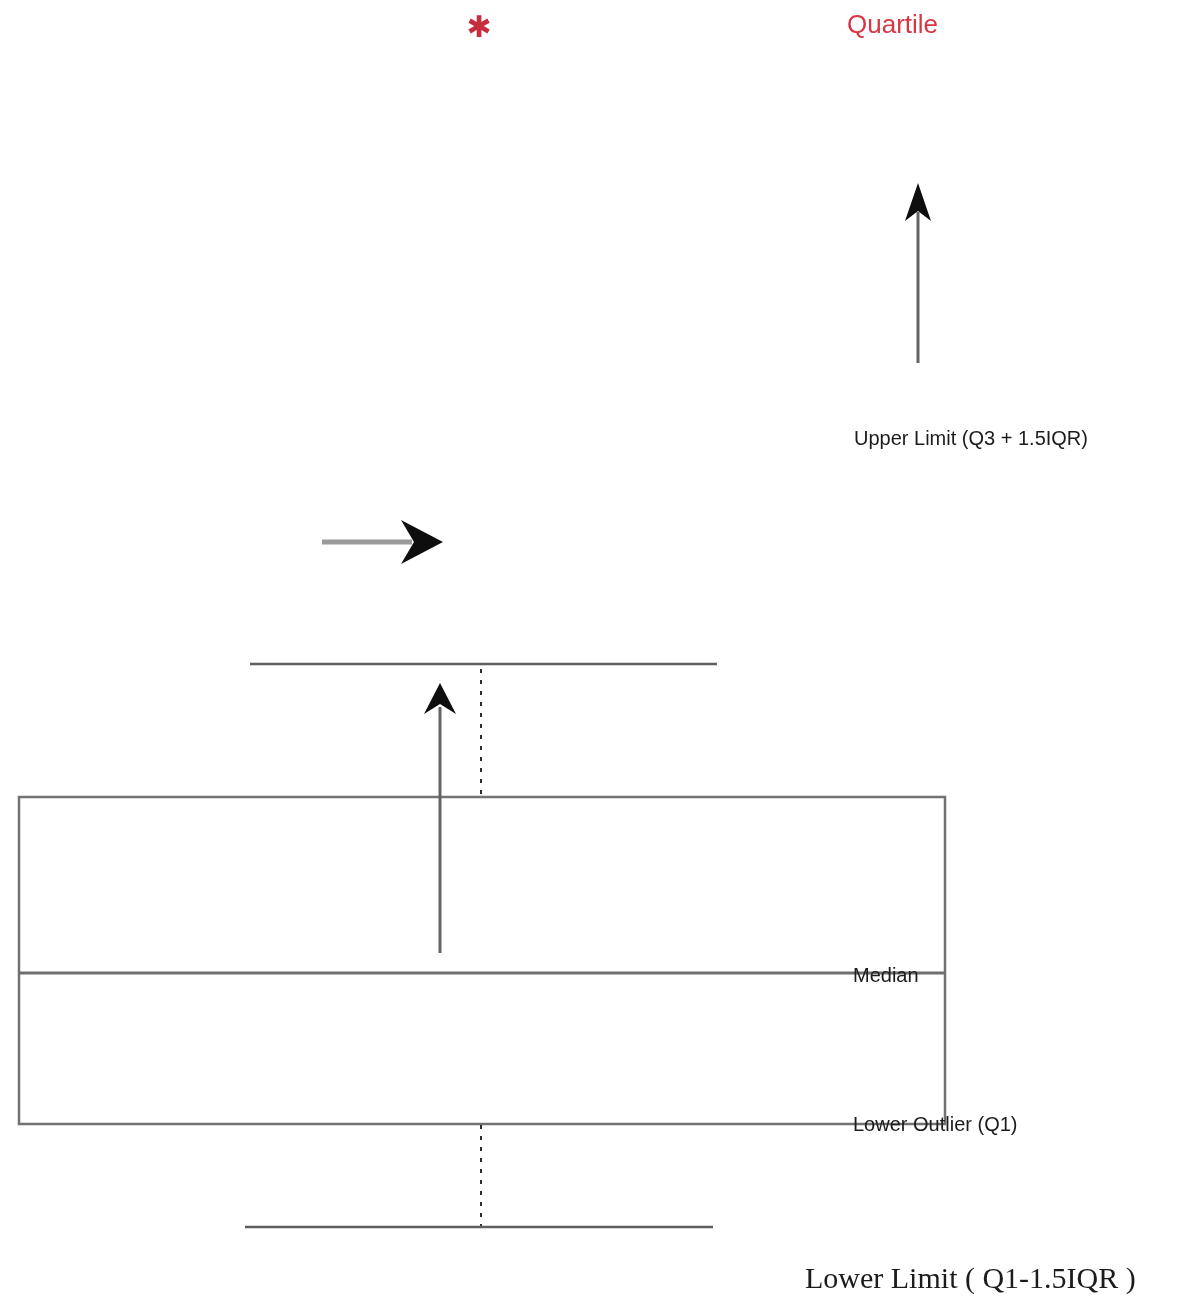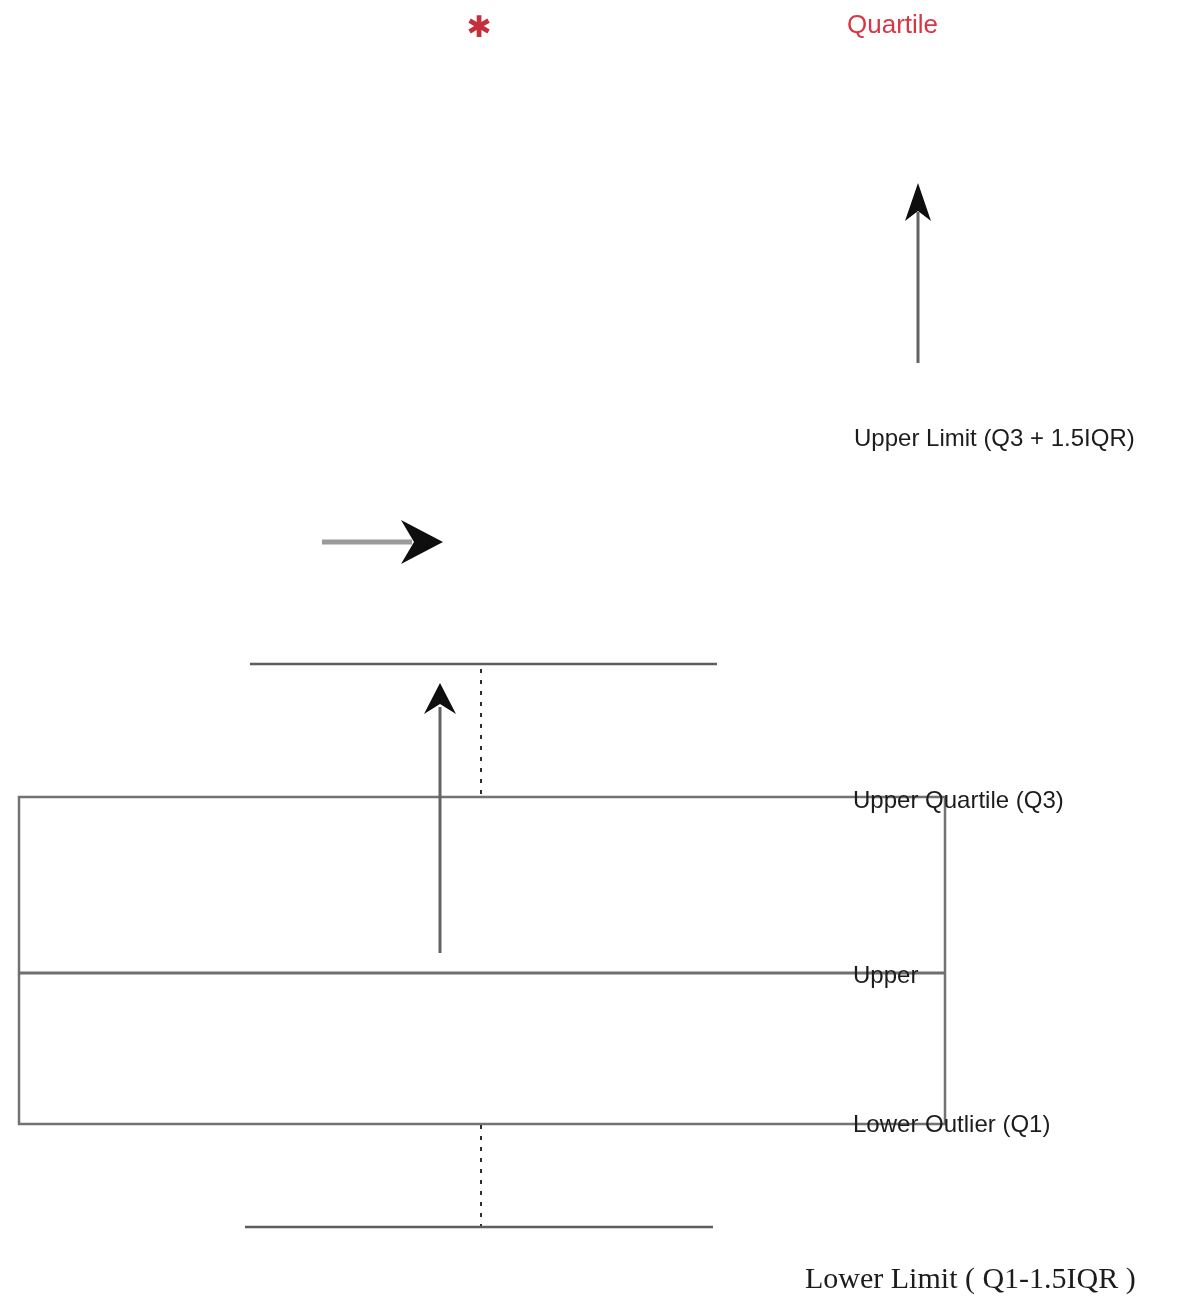--- a/index.html
+++ b/index.html
@@ -26,21 +26,21 @@
   .median-line  { stroke: #6f6f6f; stroke-width: 3; }
   .dashed       { stroke: #2e2e2e; stroke-width: 2; stroke-dasharray: 4 7; }
   .shaft        { stroke: #636363; stroke-width: 3; }
   .shaft-thick  { stroke: #9a9a9a; stroke-width: 5; }
   .head         { fill: #0e0e0e; stroke: none; }
 
   
   .lbl {
     position: absolute;
     color: #1c1c1c;
-    font-size: 24px;
+    font-size: 20px;
     line-height: 28px;
     white-space: nowrap;
   }
   .lbl-red { color: #d93644; }
 
   .outlier-marker {
     position: absolute;
     left: 462px; top: 11px;
     width: 34px;
     text-align: center;
@@ -93,21 +93,20 @@
       <polygon class="head" points="440,683 424,714 440,704 456,714"></polygon>
     </g>
   </svg>
 
   <div class="outlier-marker">✱</div>
 
   <div class="lbl lbl-red outlier-label">Quartile</div>
 
   <div class="lbl upper-limit-label">Upper Limit (Q3 + 1.5IQR)</div>
 
-  <div class="lbl upper-quartile-label">Upper Quartile (Q3)</div>
 
-  <div class="lbl median-label">Upper</div>
+  <div class="lbl median-label">Median</div>
 
   <div class="lbl lower-quartile-label">Lower Outlier (Q1)</div>
 
   <div class="lbl lower-limit-label">Lower Limit ( Q1-1.5IQR )</div>
 
 </div>
 
 </body></html>

